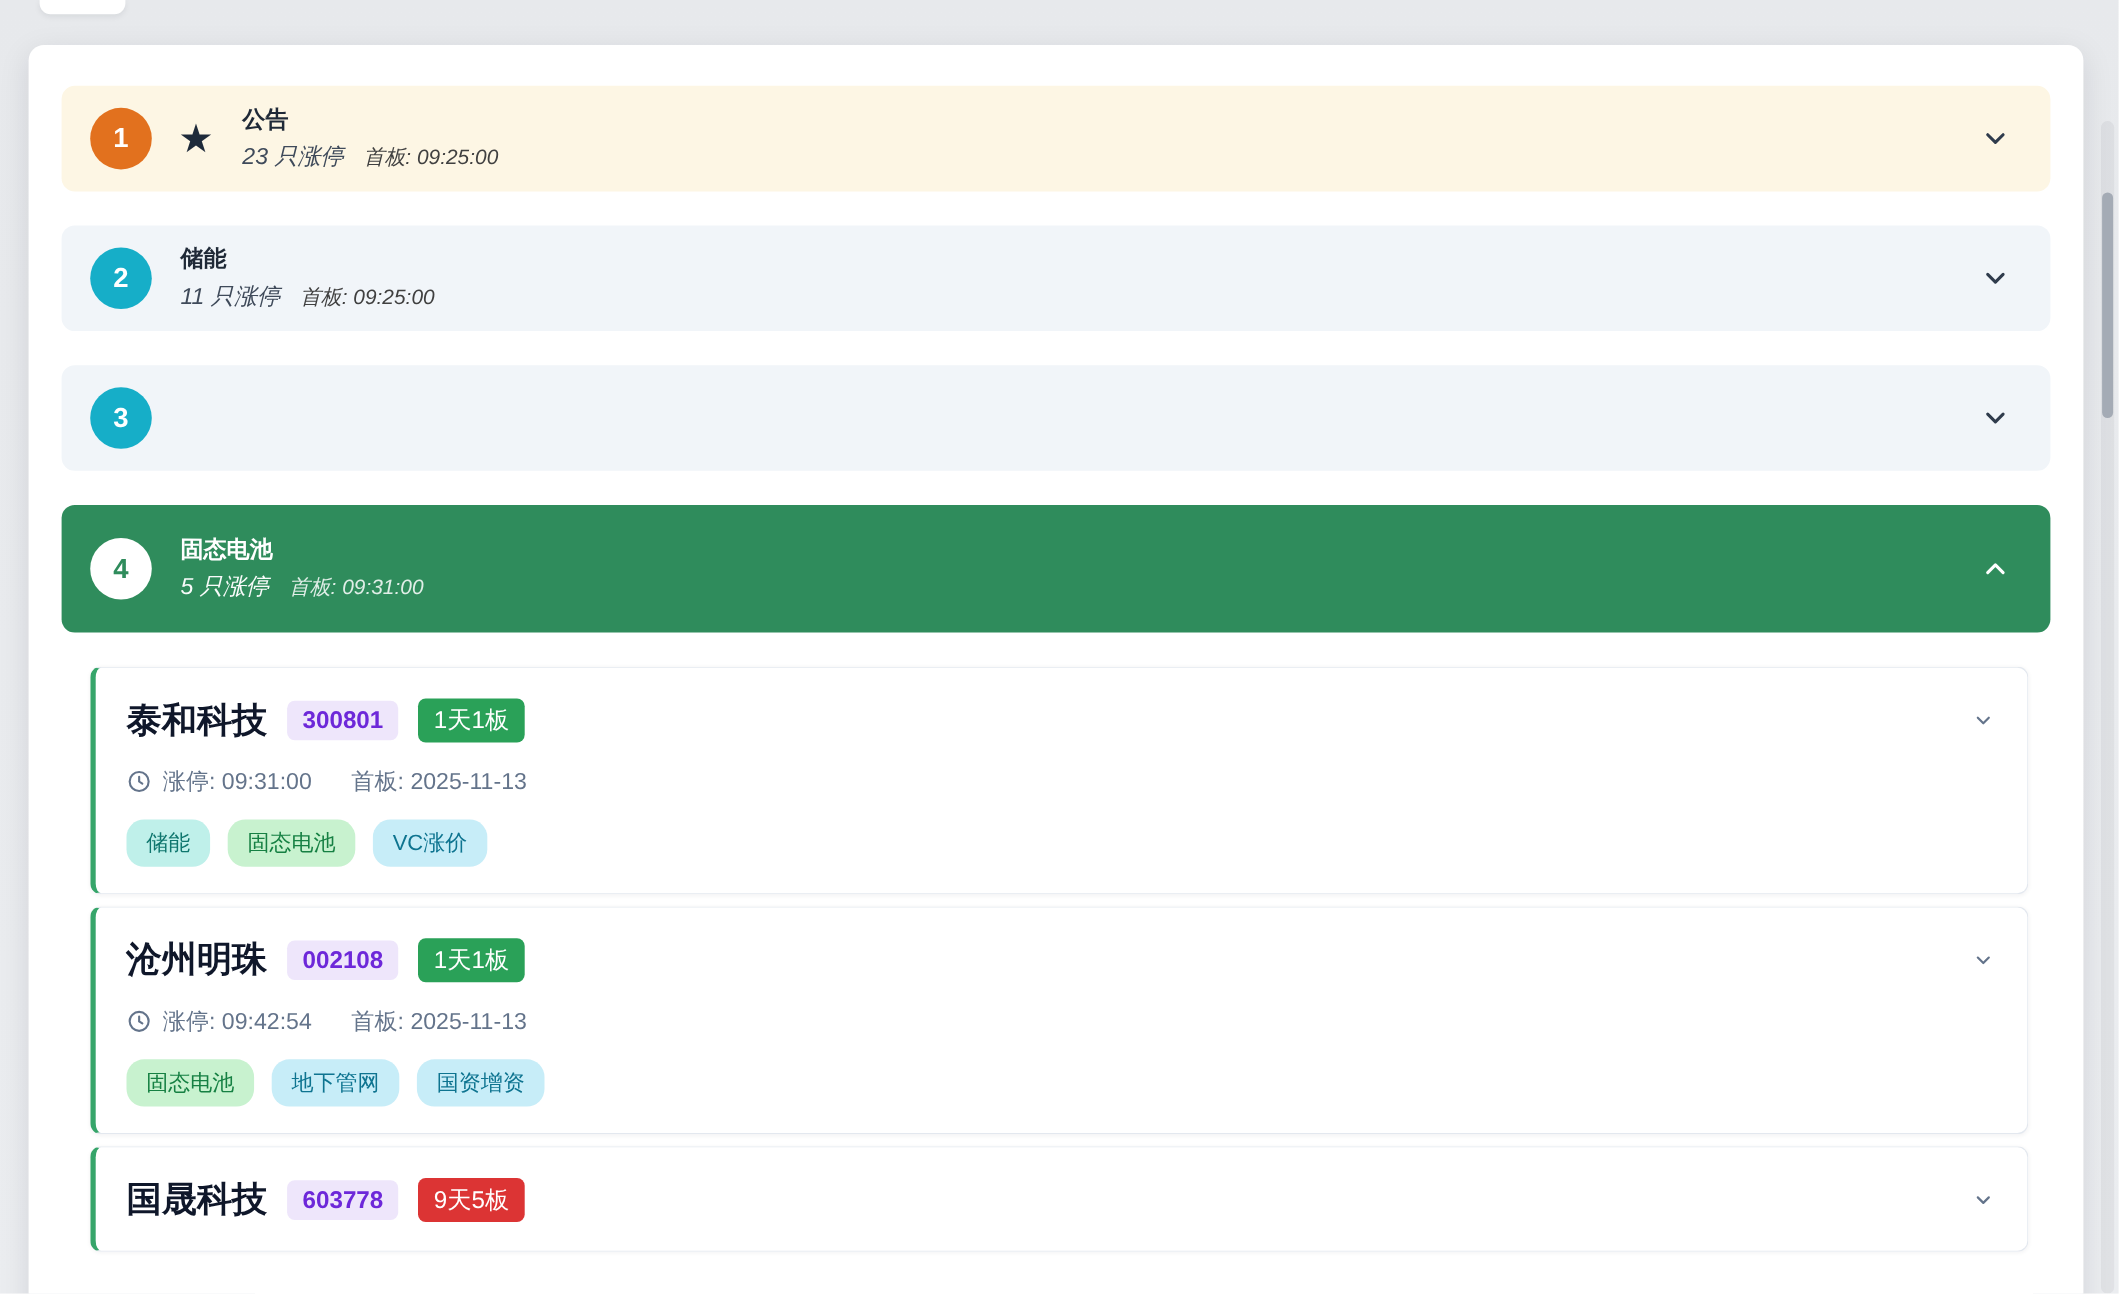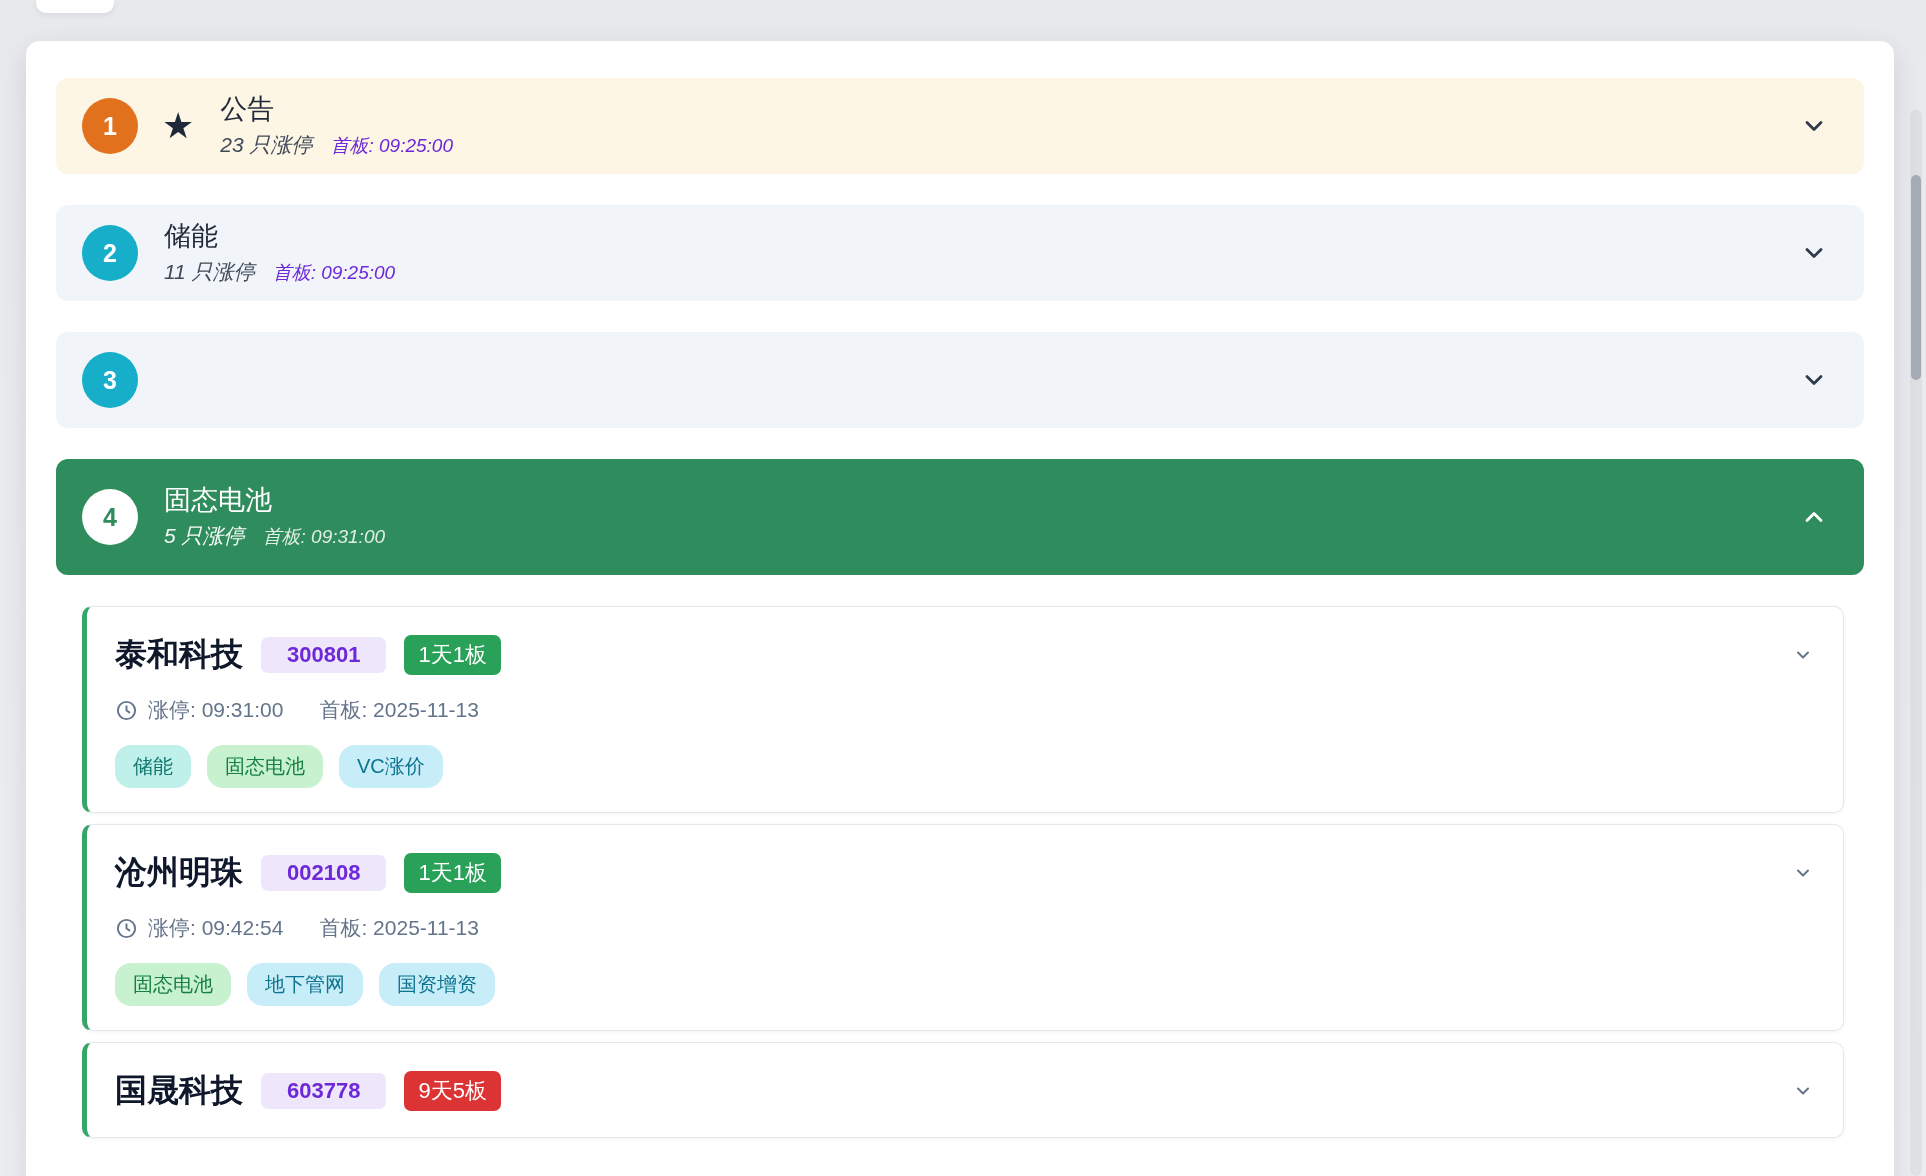--- a/index.html
+++ b/index.html
@@ -41,39 +41,39 @@
   .rank-circle {
     width: 56px; height: 56px; border-radius: 50%; flex: 0 0 auto;
     display: flex; align-items: center; justify-content: center;
     color: #fff; font-size: 25px; font-weight: bold;
   }
   .theme-cream .rank-circle { background: #E2711E; }
   .theme-slate .rank-circle { background: #16AEC8; }
   .theme-green .rank-circle { background: #FFFFFF; color: #2F8C5C; }
   .star { font-size: 36px; color: #1E2A3A; margin-left: 24px; line-height: 1; }
   .sector-text { margin-left: 26px; }
-  .sector-name { font-size: 27px; font-weight: normal; color: #1F2937; line-height: 1.2; }
+  .sector-name { font-size: 21px; font-weight: bold; color: #1F2937; line-height: 1.2; }
   .sector-sub { margin-top: 6px; display: flex; align-items: baseline; font-style: italic; }
   .sector-count { font-size: 21px; color: #3F4A5A; }
-  .sector-first { font-size: 19px; color: #6d28d9; margin-left: 18px; }
+  .sector-first { font-size: 19px; color: #404040; margin-left: 18px; }
   .theme-green .sector-name { color: #FFFFFF; }
   .theme-green .sector-count { color: rgba(255,255,255,.97); }
   .theme-green .sector-first { color: rgba(255,255,255,.85); }
   .chev { margin-left: auto; color: #2F3B4C; flex: 0 0 auto; }
   .theme-green .chev { color: #FFFFFF; }
 
   .stock-list { padding: 0 20px 0 26px; margin-top: 15px; }
   .stock-card {
     background: #FFFFFF; border: 1px solid #E3E8EF; border-left: 5px solid #36A56A;
     border-radius: 10px; padding: 26px 30px 24px 28px; margin-bottom: 11px;
     box-shadow: 0 1px 4px rgba(15,23,42,.05);
   }
   .stock-head { display: flex; align-items: center; gap: 18px; }
   .stock-name { font-size: 32px; font-weight: bold; color: #0F172A; }
-  .stock-code { font-size: 22px; font-weight: bold; color: #6D28D9; background: #EEE6FB; padding: 5px 26px; border-radius: 7px; }
+  .stock-code { font-size: 22px; font-weight: bold; color: #6D28D9; background: #EEE6FB; padding: 5px 14px; border-radius: 7px; }
   .stock-board { font-size: 22px; font-weight: normal; color: #fff; padding: 5px 14px; border-radius: 7px; }
   .board-green { background: #2AA158; }
   .board-red { background: #DC3434; }
   .stock-chev { margin-left: auto; color: #64748B; }
   .stock-meta { display: flex; align-items: center; margin-top: 19px; font-size: 21px; color: #64748B; }
   .clock-icon { margin-right: 10px; flex: 0 0 auto; color: #64748B; }
   .meta-first { margin-left: 36px; }
   .stock-tags { display: flex; gap: 16px; margin-top: 21px; }
   .tag { font-size: 20px; padding: 8px 18px; border-radius: 16px; white-space: nowrap; }
   .tag-teal  { background: #BFF0EA; color: #0F766E; }

